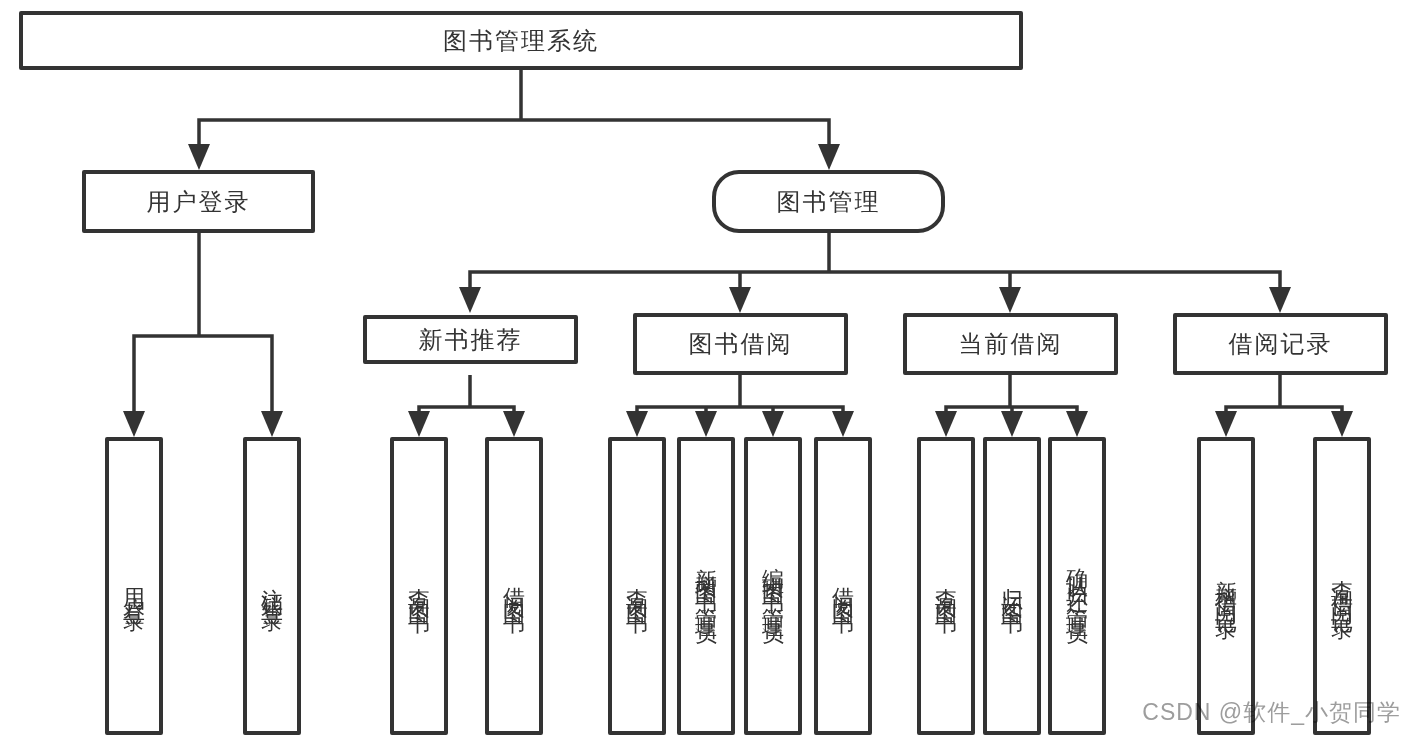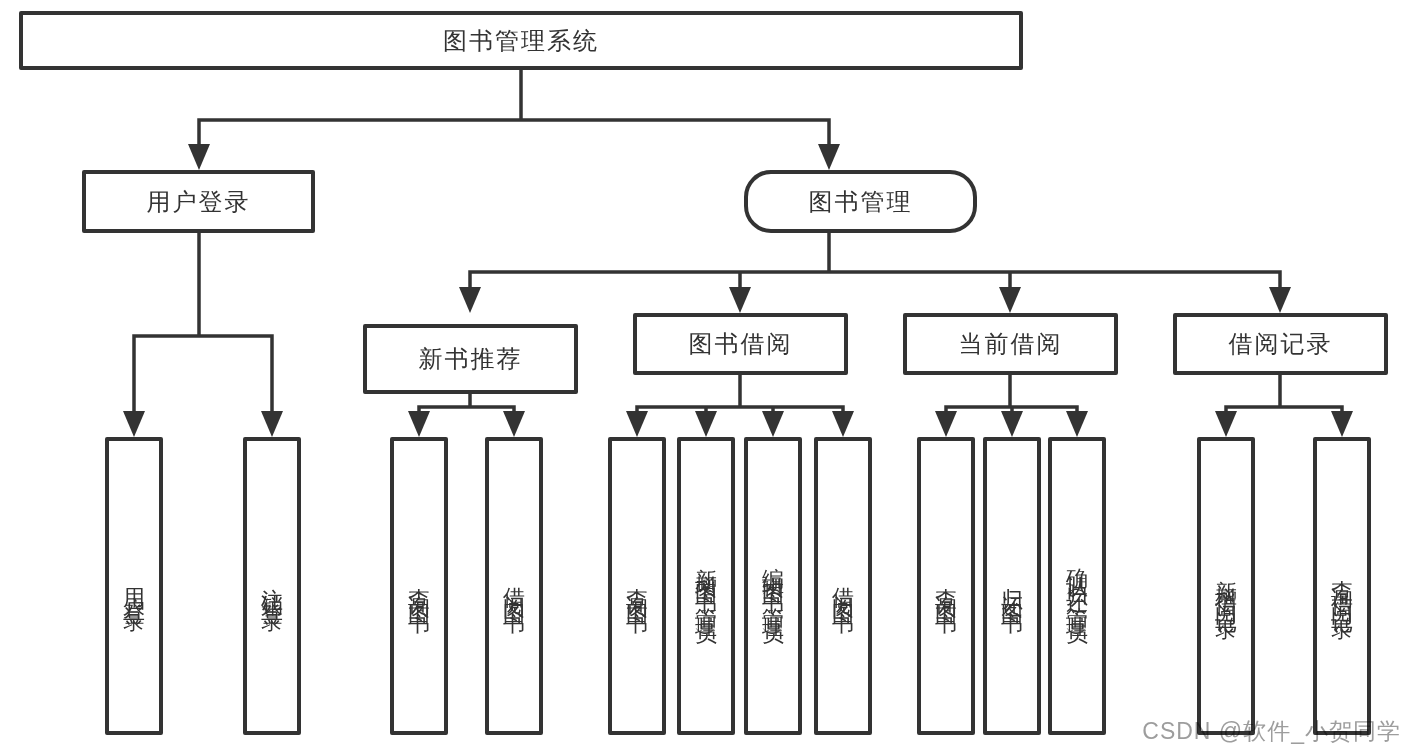--- a/index.html
+++ b/index.html
@@ -43,21 +43,21 @@
     text-orientation: mixed;
     font-size: 22px;
     letter-spacing: 8px;
     line-height: 1;
     color: #333333;
     white-space: nowrap;
   }
   .watermark {
     position: absolute;
     right: 4px;
-    bottom: 0;
+    bottom: 19px;
     font-size: 23px;
     letter-spacing: 1px;
     color: #9d9d9d;
     mix-blend-mode: multiply;
     white-space: nowrap;
     z-index: 10;
   }
 </style>
 </head>
 <body>
@@ -107,25 +107,25 @@
     </g>
   </svg>
 
   <div class="box" style="left:19px; top:11px; width:1004px; height:59px;">
     <span class="h-label">图书管理系统</span>
   </div>
 
   <div class="box" style="left:82px; top:170px; width:233px; height:63px;">
     <span class="h-label">用户登录</span>
   </div>
-  <div class="box" style="left:744px; top:170px; width:233px; height:63px;border-radius:27px;">
+  <div class="box" style="left:712px; top:170px; width:233px; height:63px;border-radius:27px;">
     <span class="h-label">图书管理</span>
   </div>
 
-  <div class="box" style="left:363px; top:324px; width:215px; height:70px;">
+  <div class="box" style="left:363px; top:315px; width:215px; height:49px;">
     <span class="h-label">新书推荐</span>
   </div>
   <div class="box" style="left:903px; top:313px; width:215px; height:62px;">
     <span class="h-label">当前借阅</span>
   </div>
   <div class="box" style="left:633px; top:313px; width:215px; height:62px;">
     <span class="h-label">图书借阅</span>
   </div>
   <div class="box" style="left:1173px; top:313px; width:215px; height:62px;">
     <span class="h-label">借阅记录</span>

